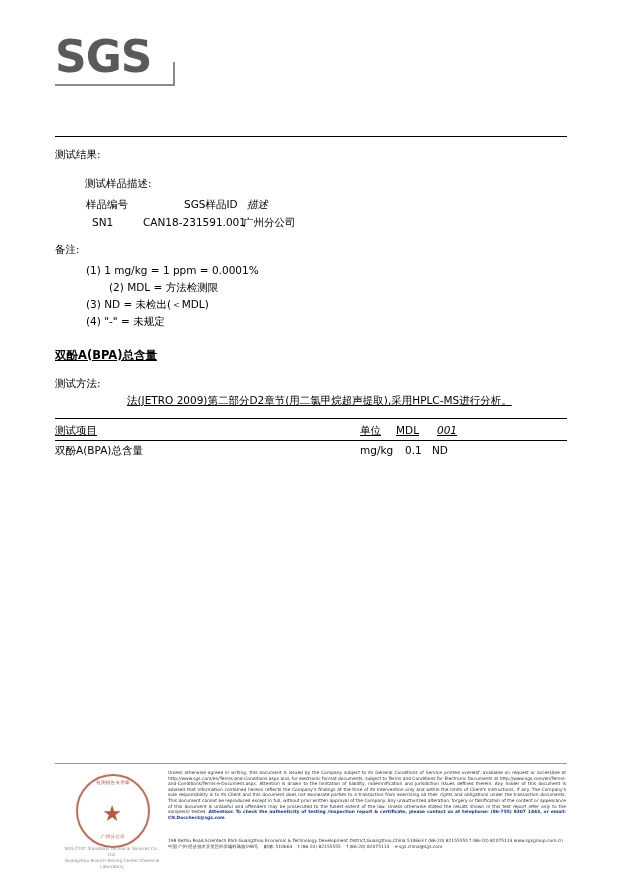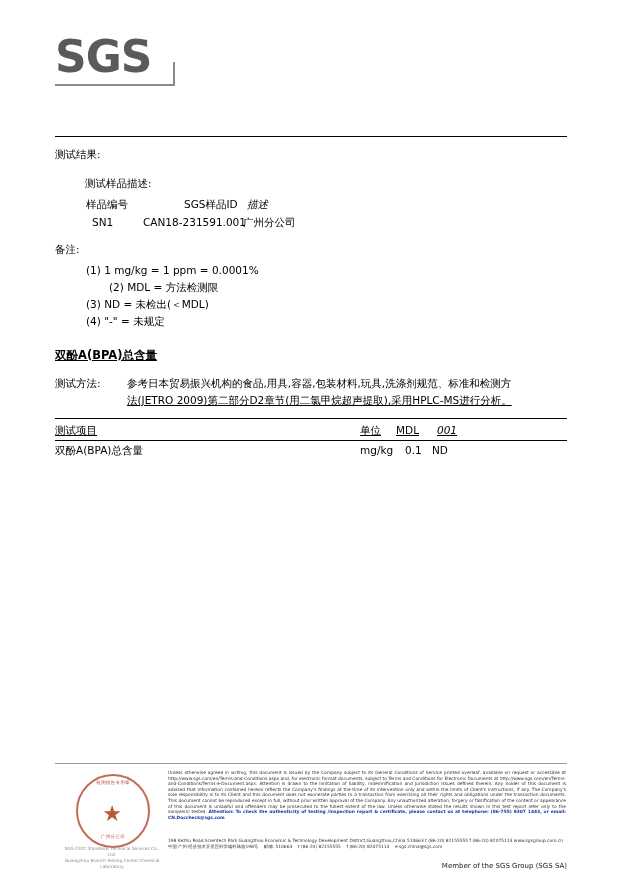--- a/index.html
+++ b/index.html
@@ -284,21 +284,20 @@
   <div class="t col-v3">广州分公司</div>
 
   <div class="t notes-label">备注:</div>
   <div class="t note1">(1) 1 mg/kg = 1 ppm = 0.0001%</div>
   <div class="t note2">(2) MDL = 方法检测限</div>
   <div class="t note3">(3) ND = 未检出(＜MDL)</div>
   <div class="t note4">(4) "-" = 未规定</div>
 
   <div class="t section-title">双酚A(BPA)总含量</div>
   <div class="t method-label">测试方法:</div>
-  <div class="t method-l1">参考日本贸易振兴机构的食品,用具,容器,包装材料,玩具,洗涤剂规范、标准和检测方</div>
   <div class="t method-l2">法(JETRO 2009)第二部分D2章节(用二氯甲烷超声提取),采用HPLC-MS进行分析。</div>
 
   <div class="tbl-rule-top"></div>
   <div class="t tbl-h-item">测试项目</div>
   <div class="t tbl-h-unit">单位</div>
   <div class="t tbl-h-mdl">MDL</div>
   <div class="t tbl-h-001">001</div>
   <div class="tbl-rule-mid"></div>
   <div class="t tbl-r-item">双酚A(BPA)总含量</div>
   <div class="t tbl-r-unit">mg/kg</div>
@@ -327,15 +326,14 @@
     <div class="row">198 Kezhu Road,Scientech Park Guangzhou Economic &amp; Technology Development District,Guangzhou,China  510663   t (86-20) 82155555   f (86-20) 82075113   www.sgsgroup.com.cn</div>
     <div class="row">
       <span>中国·广州·经济技术开发区科学城科珠路198号</span>
       &nbsp;&nbsp;&nbsp;<span>邮编: 510663</span>
       &nbsp;&nbsp;&nbsp;<span>t (86-20) 82155555</span>
       &nbsp;&nbsp;&nbsp;<span>f (86-20) 82075113</span>
       &nbsp;&nbsp;&nbsp;<span>e sgs.china@sgs.com</span>
     </div>
   </div>
 
-  <div class="member">Member of the SGS Group (SGS SA)</div>
 
 </div>
 
 </body></html>

